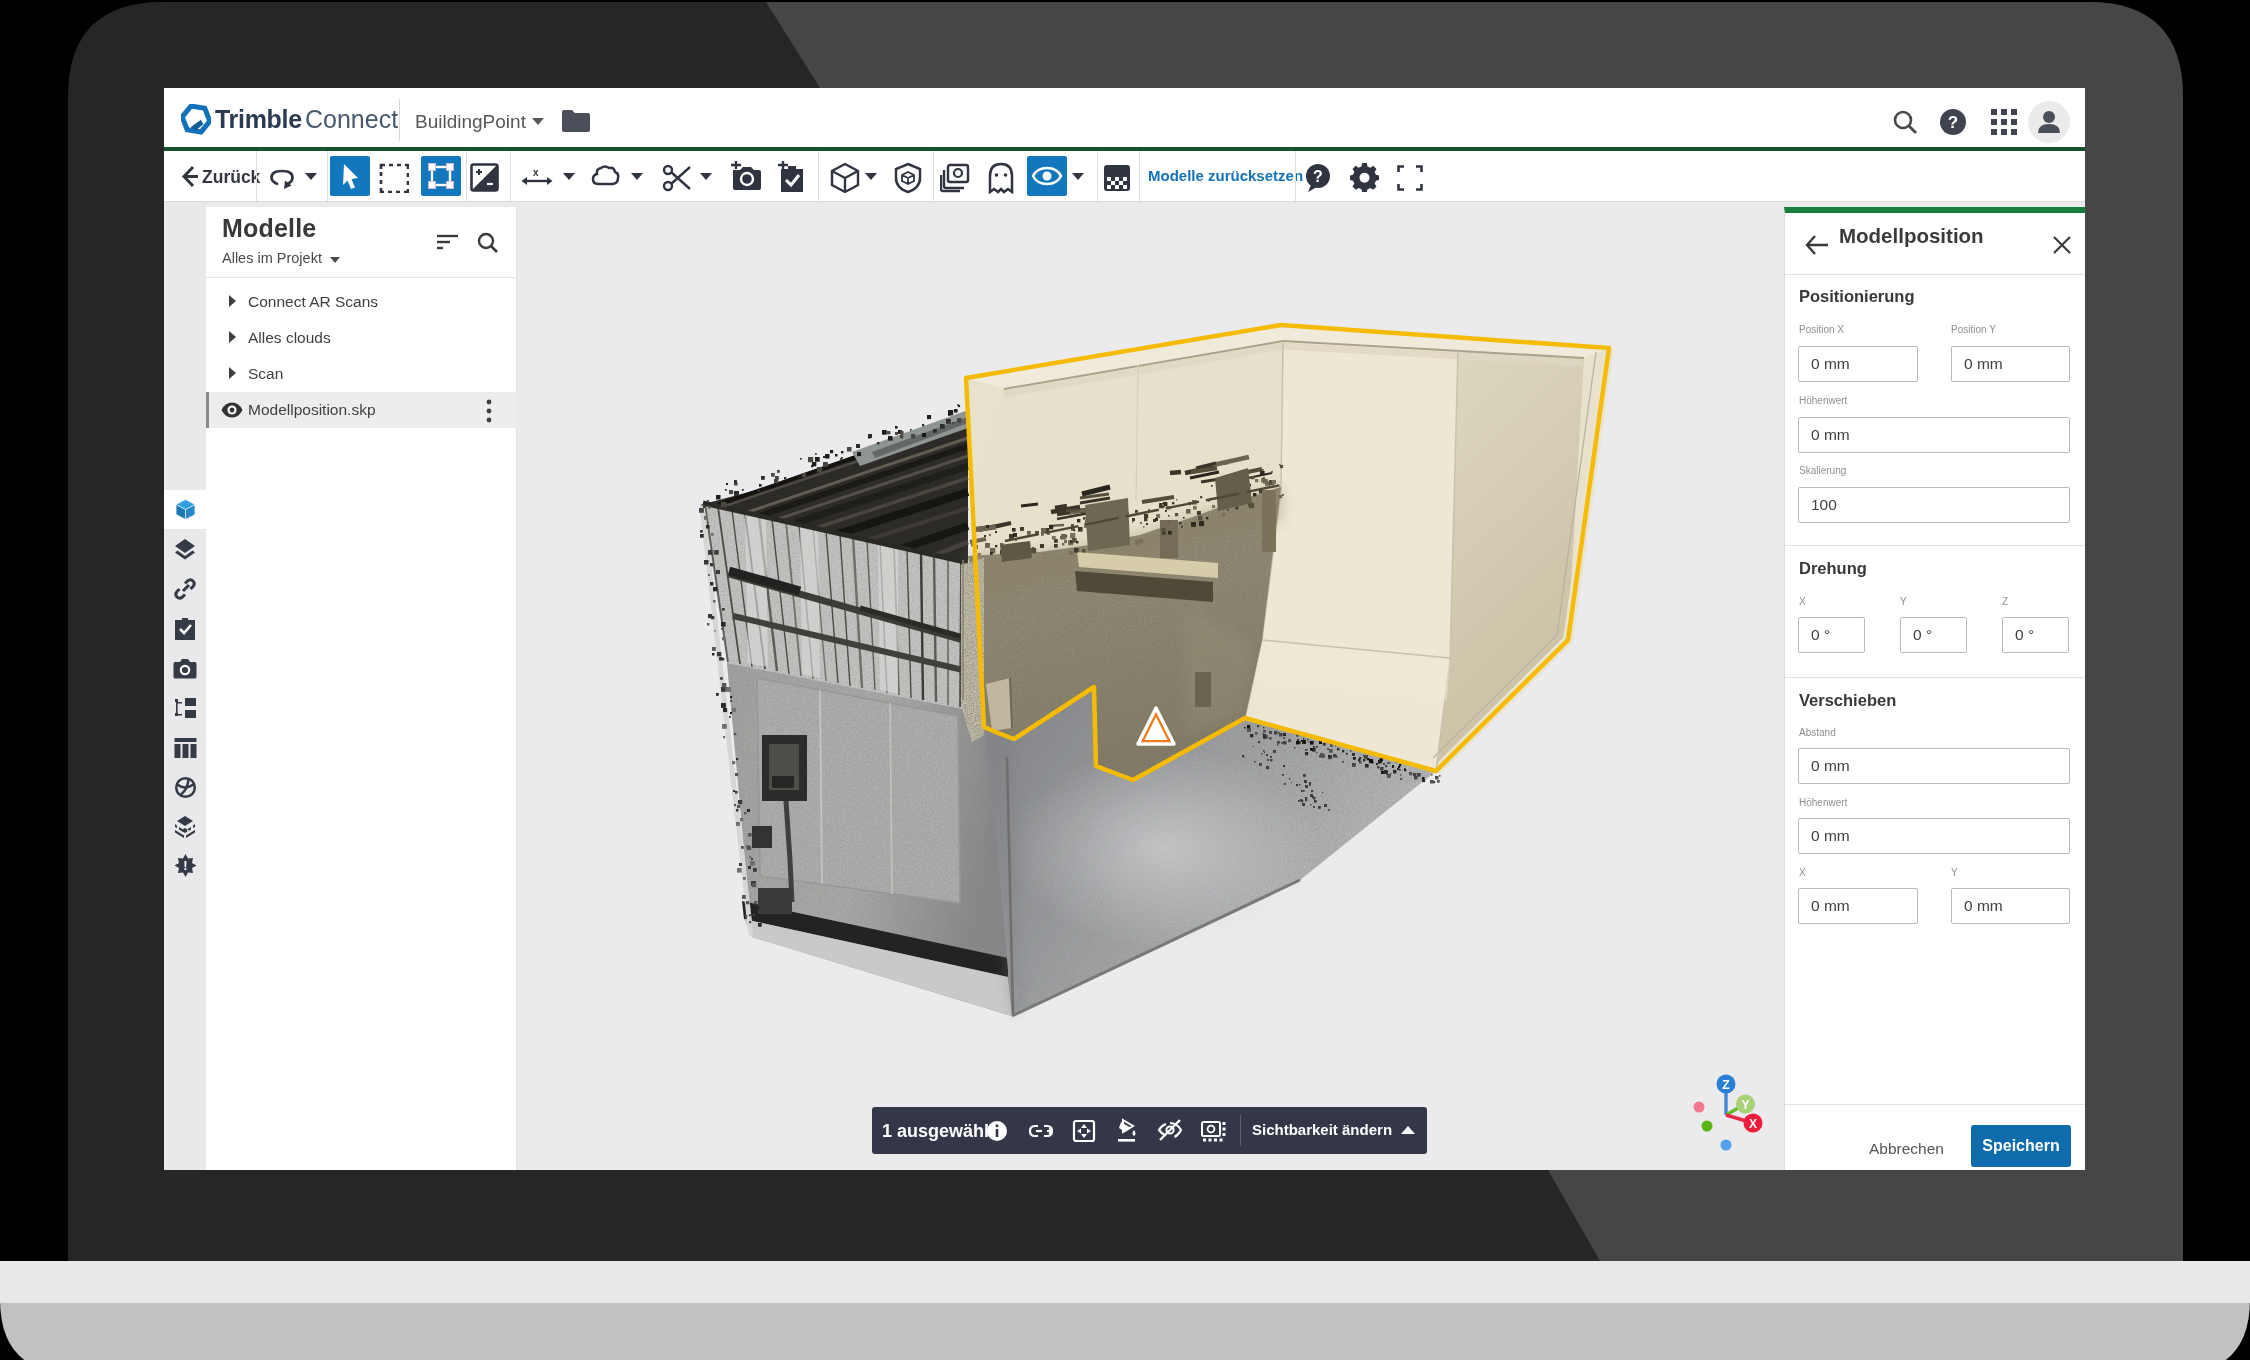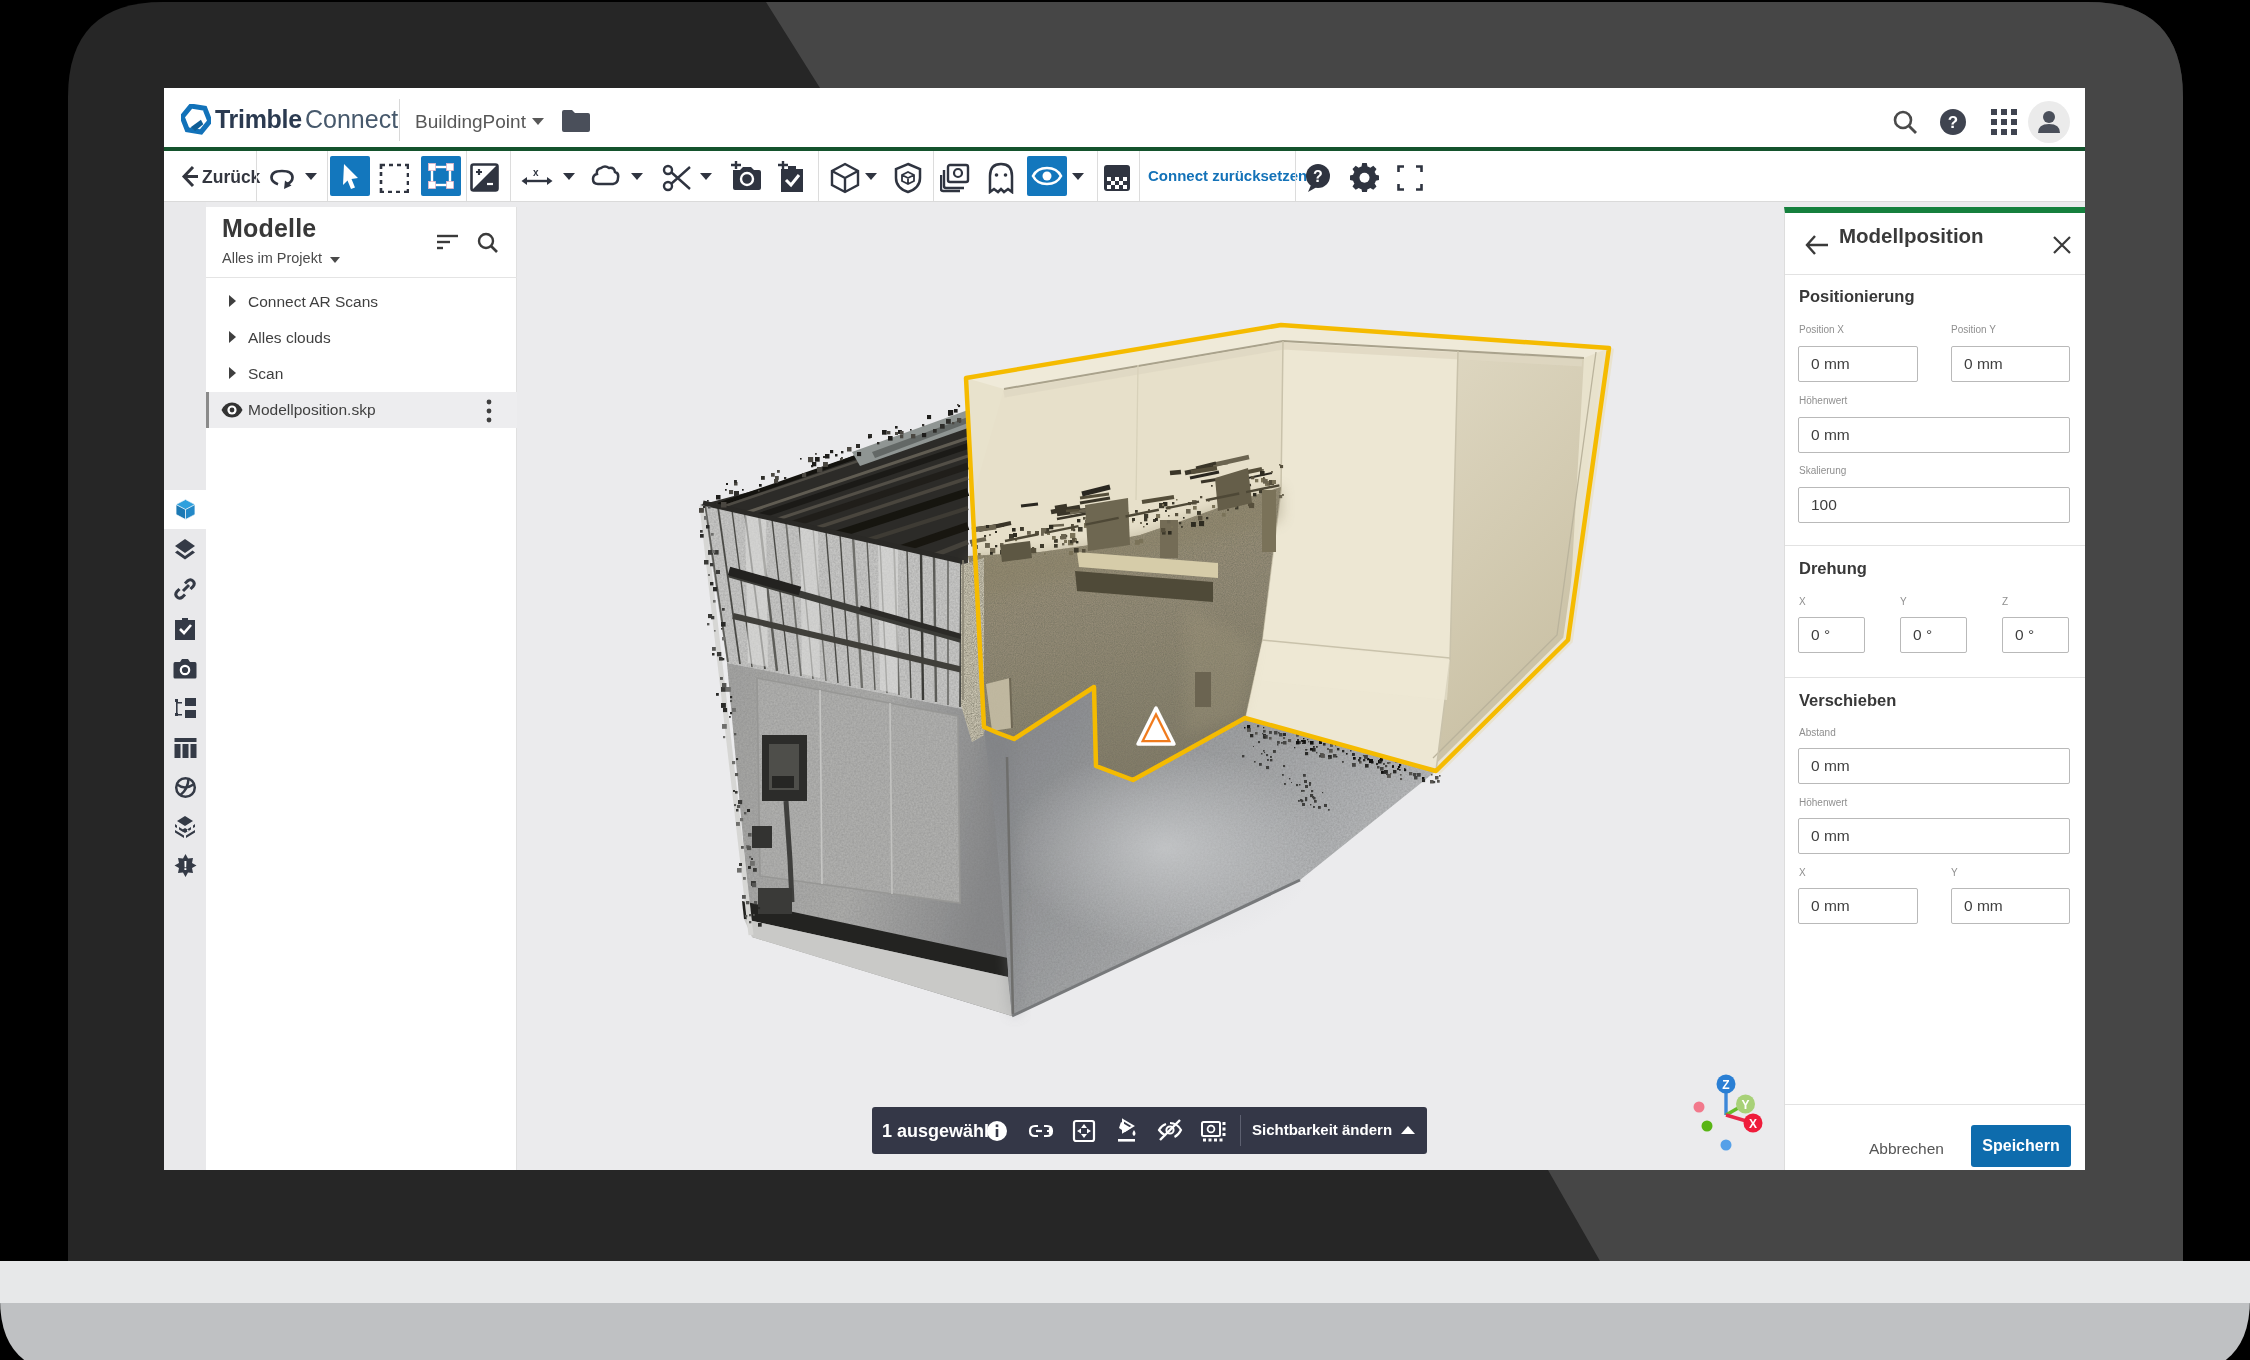--- a/index.html
+++ b/index.html
@@ -192,21 +192,21 @@
             <rect x="13" y="14" width="4" height="4"></rect>
             <rect x="21" y="14" width="4" height="4"></rect>
           <rect x="9" y="18" width="4" height="4"></rect>
             <rect x="17" y="18" width="4" height="4"></rect>
           <rect x="5" y="22" width="4" height="4"></rect>
             <rect x="13" y="22" width="4" height="4"></rect>
             <rect x="21" y="22" width="4" height="4"></rect>
         </g>
       </svg>
       <div class="tsep" style="left:975px"></div>
-      <div class="abs" style="left:984px;top:16px;font-size:15px;font-weight:bold;color:#1372b8">Connect zurücksetzen</div>
+      <div class="abs" style="left:984px;top:16px;font-size:15px;font-weight:bold;color:#1372b8">Modelle zurücksetzen</div>
       <div class="tsep" style="left:1131px"></div>
       <svg class="abs" style="left:1140px;top:12px" width="28" height="30" viewBox="0 0 28 30">
         <circle cx="14" cy="13" r="12" fill="#2f3440"></circle>
         <path d="M7,22 L4,29 L12,24.5 Z" fill="#2f3440"></path>
         <text x="14" y="19" font-size="16" font-weight="bold" fill="#fff" text-anchor="middle" font-family="Liberation Sans">?</text>
       </svg>
       <svg class="abs" style="left:1186px;top:12px" width="29" height="29" viewBox="0 0 29 29">
         <path d="M12.2,1 L16.8,1 L17.6,4.6 L20.4,5.8 L23.5,3.8 L26.8,7.1 L24.8,10.2 L26,13 L29,13.8 L29,18.4? Z" fill="none"></path>
         <path d="M12.2,1.5 L16.8,1.5 L17.5,4.9 Q19,5.4 20.3,6.2 L23.3,4.3 L26.5,7.5 L24.6,10.5 Q25.4,11.8 25.9,13.3 L29,14 L29,18.6 L25.9,19.3 Q25.4,20.8 24.6,22.1 L26.5,25.1 L23.3,28.3 L20.3,26.4 Q19,27.2 17.5,27.7 L16.8,31 L12.2,31 L11.5,27.7 Q10,27.2 8.7,26.4 L5.7,28.3 L2.5,25.1 L4.4,22.1 Q3.6,20.8 3.1,19.3 L0,18.6 L0,14 L3.1,13.3 Q3.6,11.8 4.4,10.5 L2.5,7.5 L5.7,4.3 L8.7,6.2 Q10,5.4 11.5,4.9 Z" fill="#2f3440" transform="translate(0,-1.5)"></path>
         <circle cx="14.5" cy="14.8" r="5" fill="#fff"></circle>

